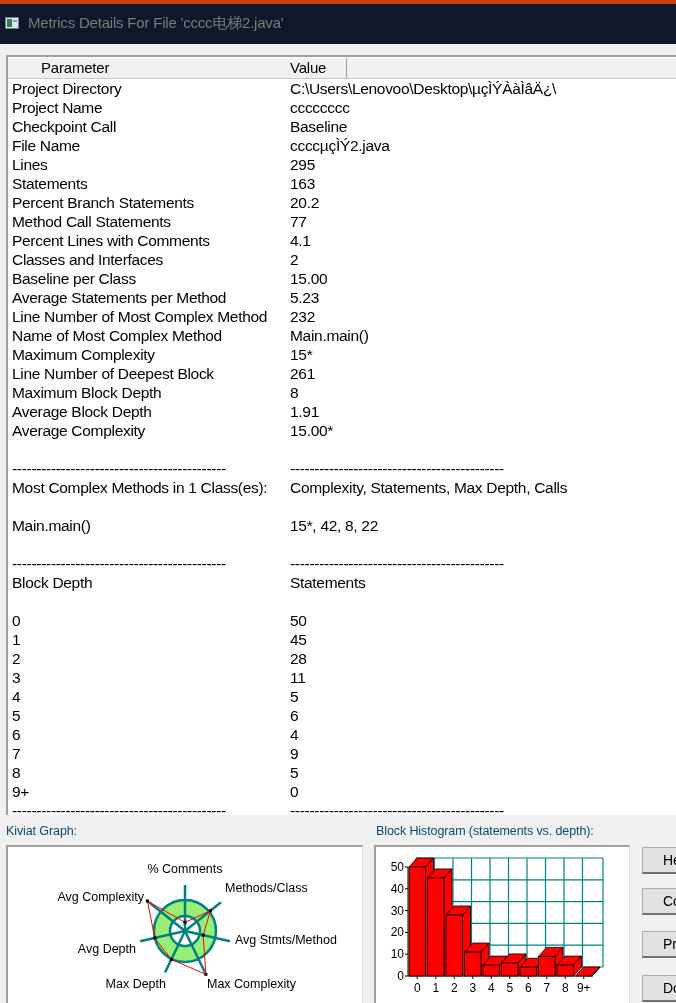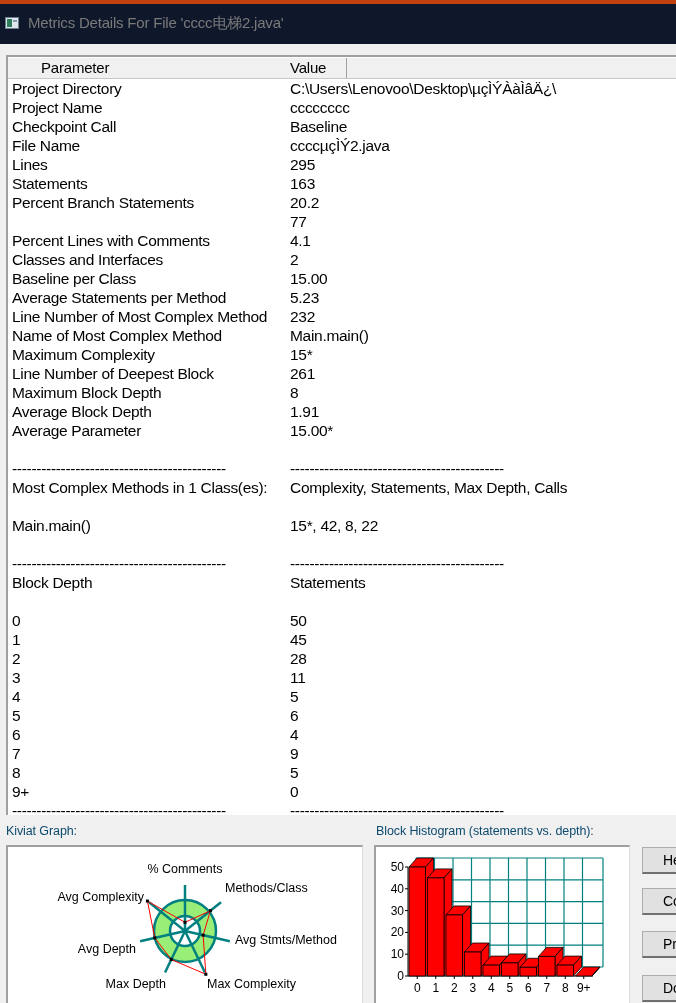--- a/index.html
+++ b/index.html
@@ -100,20 +100,21 @@
       </div>
       <div class="row">
         <span class="c1">Statements</span>
         <span class="c2">163</span>
       </div>
       <div class="row">
         <span class="c1">Percent Branch Statements</span>
         <span class="c2">20.2</span>
       </div>
       <div class="row">
+        <span class="c1">Method Call Statements</span>
         <span class="c2">77</span>
       </div>
       <div class="row">
         <span class="c1">Percent Lines with Comments</span>
         <span class="c2">4.1</span>
       </div>
       <div class="row">
         <span class="c1">Classes and Interfaces</span>
         <span class="c2">2</span>
       </div>
@@ -143,21 +144,21 @@
       </div>
       <div class="row">
         <span class="c1">Maximum Block Depth</span>
         <span class="c2">8</span>
       </div>
       <div class="row">
         <span class="c1">Average Block Depth</span>
         <span class="c2">1.91</span>
       </div>
       <div class="row">
-        <span class="c1">Average Parameter</span>
+        <span class="c1">Average Complexity</span>
         <span class="c2">15.00*</span>
       </div>
       <div class="row">
         <span class="c1"></span>
         <span class="c2"></span>
       </div>
       <div class="row">
         <span class="c1">--------------------------------------------</span>
         <span class="c2">--------------------------------------------</span>
       </div>

